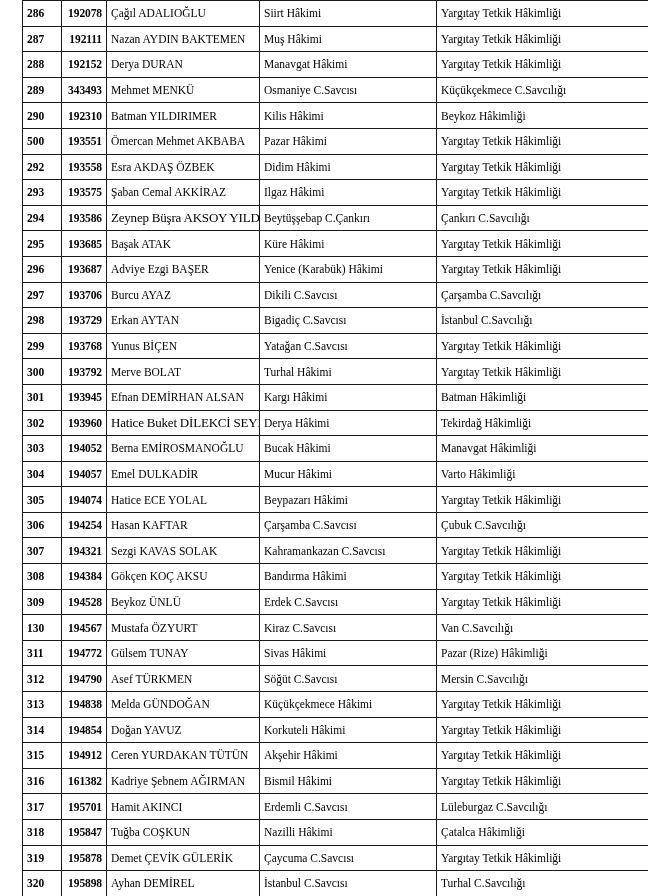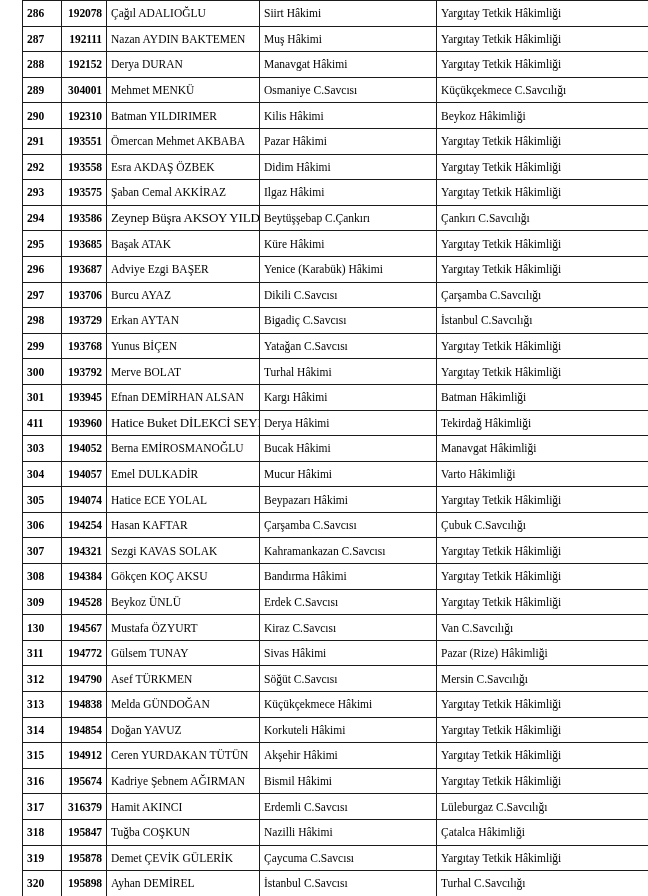--- a/index.html
+++ b/index.html
@@ -89,34 +89,34 @@
         </tr>
         <tr>
           <td class="c-no">288</td>
           <td class="c-sicil">192152</td>
           <td class="c-name">Derya DURAN</td>
           <td class="c-current">Manavgat Hâkimi</td>
           <td class="c-new">Yargıtay Tetkik Hâkimliği</td>
         </tr>
         <tr>
           <td class="c-no">289</td>
-          <td class="c-sicil">304001</td>
+          <td class="c-sicil">343493</td>
           <td class="c-name">Mehmet MENKÜ</td>
           <td class="c-current">Osmaniye C.Savcısı</td>
           <td class="c-new">Küçükçekmece C.Savcılığı</td>
         </tr>
         <tr>
           <td class="c-no">290</td>
           <td class="c-sicil">192310</td>
           <td class="c-name">Batman YILDIRIMER</td>
           <td class="c-current">Kilis Hâkimi</td>
           <td class="c-new">Beykoz Hâkimliği</td>
         </tr>
         <tr>
-          <td class="c-no">291</td>
+          <td class="c-no">500</td>
           <td class="c-sicil">193551</td>
           <td class="c-name">Ömercan Mehmet AKBABA</td>
           <td class="c-current">Pazar Hâkimi</td>
           <td class="c-new">Yargıtay Tetkik Hâkimliği</td>
         </tr>
         <tr>
           <td class="c-no">292</td>
           <td class="c-sicil">193558</td>
           <td class="c-name">Esra AKDAŞ ÖZBEK</td>
           <td class="c-current">Didim Hâkimi</td>
@@ -179,21 +179,21 @@
           <td class="c-new">Yargıtay Tetkik Hâkimliği</td>
         </tr>
         <tr>
           <td class="c-no">301</td>
           <td class="c-sicil">193945</td>
           <td class="c-name">Efnan DEMİRHAN ALSAN</td>
           <td class="c-current">Kargı Hâkimi</td>
           <td class="c-new">Batman Hâkimliği</td>
         </tr>
         <tr>
-          <td class="c-no">411</td>
+          <td class="c-no">302</td>
           <td class="c-sicil">193960</td>
           <td class="c-name narrow">Hatice Buket DİLEKCİ SEYHAN</td>
           <td class="c-current">Derya Hâkimi</td>
           <td class="c-new">Tekirdağ Hâkimliği</td>
         </tr>
         <tr>
           <td class="c-no">303</td>
           <td class="c-sicil">194052</td>
           <td class="c-name">Berna EMİROSMANOĞLU</td>
           <td class="c-current">Bucak Hâkimi</td>
@@ -278,28 +278,28 @@
         </tr>
         <tr>
           <td class="c-no">315</td>
           <td class="c-sicil">194912</td>
           <td class="c-name">Ceren YURDAKAN TÜTÜN</td>
           <td class="c-current">Akşehir Hâkimi</td>
           <td class="c-new">Yargıtay Tetkik Hâkimliği</td>
         </tr>
         <tr>
           <td class="c-no">316</td>
-          <td class="c-sicil">195674</td>
+          <td class="c-sicil">161382</td>
           <td class="c-name">Kadriye Şebnem AĞIRMAN</td>
           <td class="c-current">Bismil Hâkimi</td>
           <td class="c-new">Yargıtay Tetkik Hâkimliği</td>
         </tr>
         <tr>
           <td class="c-no">317</td>
-          <td class="c-sicil">316379</td>
+          <td class="c-sicil">195701</td>
           <td class="c-name">Hamit AKINCI</td>
           <td class="c-current">Erdemli C.Savcısı</td>
           <td class="c-new">Lüleburgaz C.Savcılığı</td>
         </tr>
         <tr>
           <td class="c-no">318</td>
           <td class="c-sicil">195847</td>
           <td class="c-name">Tuğba COŞKUN</td>
           <td class="c-current">Nazilli Hâkimi</td>
           <td class="c-new">Çatalca Hâkimliği</td>

